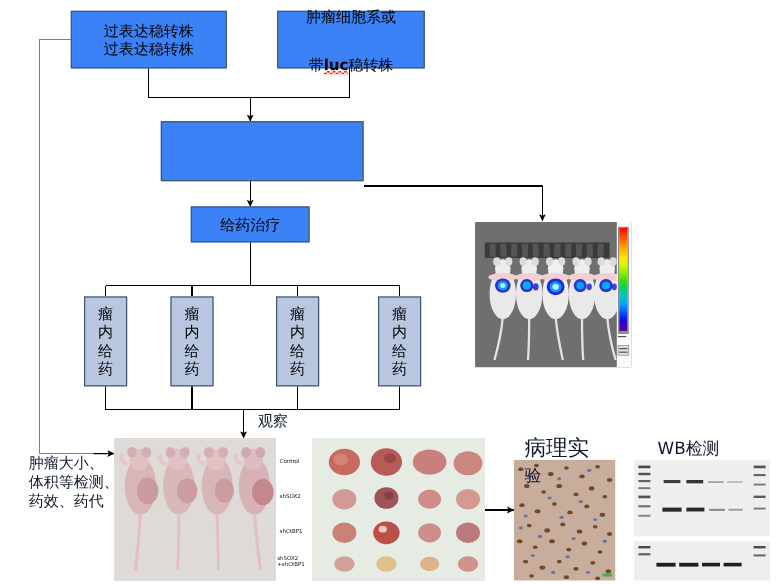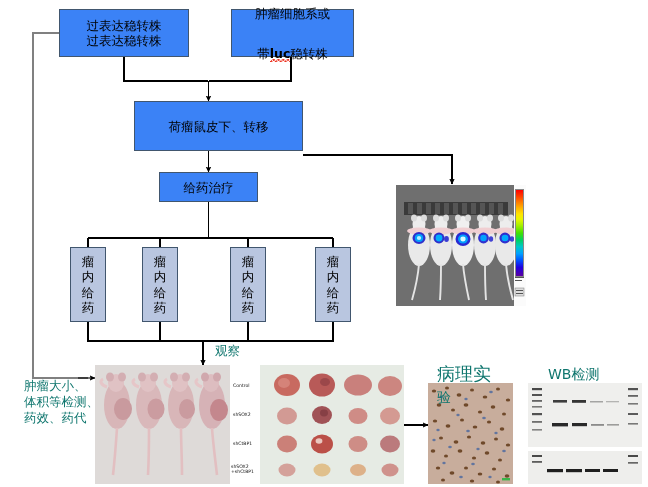--- a/index.html
+++ b/index.html
@@ -26,21 +26,21 @@
     position:absolute;
     background:#b9c6e0;
     border:1px solid #41566e;
     box-sizing:border-box;
     display:flex;flex-direction:column;
     align-items:center;justify-content:center;
     color:#000;font-size:12.5px;line-height:15.5px;
   }
   .vnode .ch{display:block;}
   .freetext{
-    position:absolute;color:#0f766e;font-size:12.5px;line-height:16px;
+    position:absolute;color:#0f172a;font-size:12.5px;line-height:16px;
     white-space:pre;
   }
   .panel{position:absolute;box-sizing:border-box;overflow:hidden;}
   .spell{
     position:relative;
     font-weight:bold;
   }
   .spell::after{
     content:"";
     position:absolute;left:0;right:0;bottom:-1px;height:3px;
@@ -122,21 +122,20 @@
   <span class="ln">过表达稳转株</span>
   <span class="ln">过表达稳转株</span>
 </div>
 
 <div class="node" style="left:231px;top:9px;width:123px;height:48px;gap:25px;">
   <span class="ln">肿瘤细胞系或</span>
   <span class="ln"><span>带</span><span class="spell">luc</span><span>稳转株</span></span>
 </div>
 
 <div class="node" style="left:134px;top:101px;width:169px;height:50px;">
-  <span class="ln">荷瘤鼠皮下、转移</span>
 </div>
 
 <div class="node" style="left:159px;top:172px;width:99px;height:30px;">
   <span class="ln">给药治疗</span>
 </div>
 
 <div class="vnode" style="left:70px;top:247px;width:36px;height:75px;">
   <span class="ch">瘤</span>
   <span class="ch">内</span>
   <span class="ch">给</span>

